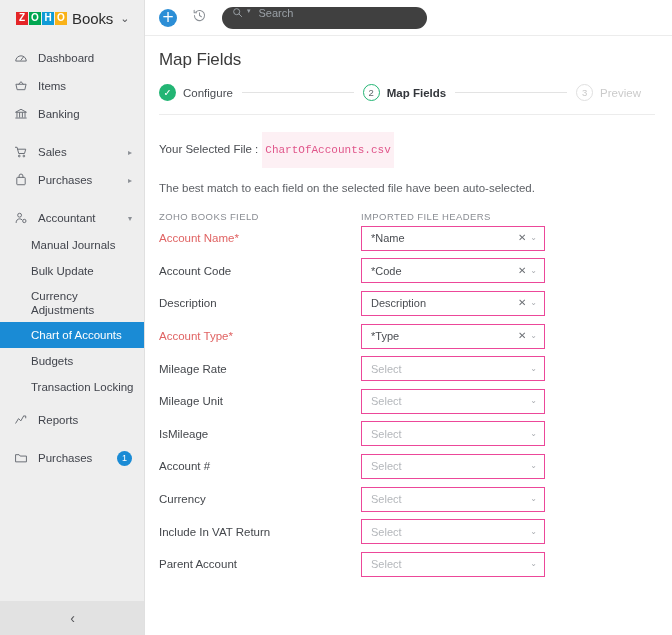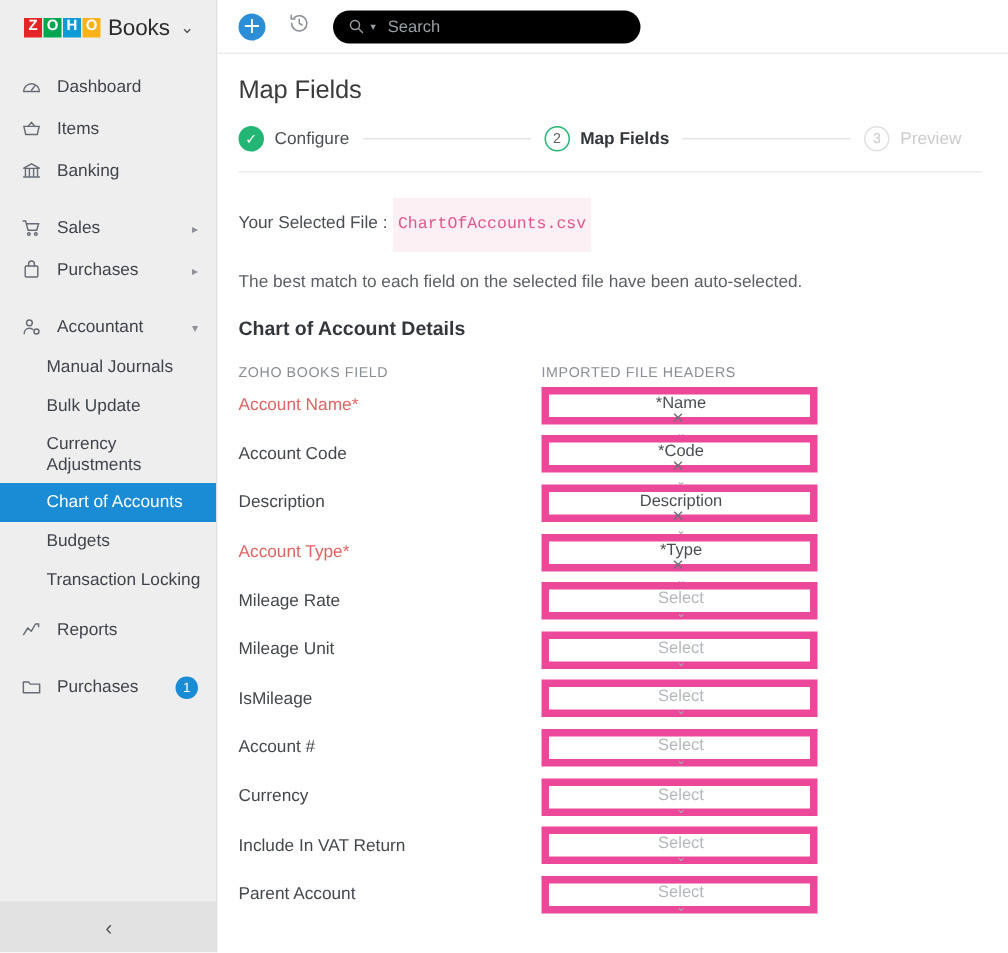--- a/index.html
+++ b/index.html
@@ -112,22 +112,22 @@
     width: 18px; height: 18px; border-radius: 50%;
     background: #2c8ed6; color: #fff;
     display: flex; align-items: center; justify-content: center;
     font-size: 15px; line-height: 1; cursor: pointer;
     font-family: "DejaVu Sans", sans-serif;
     padding-bottom: 1px;
   }
   .hist-btn { color: #8b9096; cursor: pointer; display: flex; }
   .searchbox {
     width: 205px; height: 22px; border-radius: 11px;
-    background: #000000;
-    display: flex; align-items: center; gap: 4px;
+    background: #404040;
+    display: flex; align-items: flex-start; gap: 4px;
     padding: 0 10px;
     cursor: text;
   }
   .searchbox .sicon { color: #9aa0a6; display: flex; }
   .searchbox .scaret { color: #9aa0a6; font-size: 7px; }
   .searchbox .sph { font-size: 11px; color: #9aa0a6; margin-left: 4px; }
 
   .page-head {
     padding: 14px 17px 0 14px;
   }
@@ -186,25 +186,24 @@
   .map-row {
     display: flex; align-items: center; height: 32.6px;
   }
   .field-label {
     width: 202px; flex: 0 0 202px;
     font-size: 11.5px; color: #44474c;
   }
   .field-label.req { color: #e06363; }
   .select-ctl {
     width: 184px; height: 25px;
-    border: 5px solid #ec4899; background: #fff;
+    border: 1px solid #ec4899; background: #fff;
     display: flex; align-items: center;
     padding: 0 7px 0 9px;
     cursor: pointer;
-    flex-direction: column;
   }
   .select-ctl .val { flex: 1; font-size: 11px; color: #4a4d52; }
   .select-ctl .val.ph { color: #b4b7bb; }
   .select-ctl .xi {
     color: #6d7075; font-size: 10px; margin-right: 4px; cursor: pointer;
     line-height: 1;
   }
   .select-ctl .cv { color: #a9acb1; font-size: 8px; line-height: 1; }
 </style>
 </head>
@@ -396,21 +395,20 @@
     </div>
 
     <div class="body-area">
       <div class="selected-file">
         <span>Your Selected File :</span>
         <span class="filename">ChartOfAccounts.csv</span>
       </div>
 
       <div class="hint">The best match to each field on the selected file have been auto-selected.</div>
 
-      <div class="section-title">Chart of Account Details</div>
 
       <div class="map-head">
         <div class="col-l">ZOHO BOOKS FIELD</div>
         <div class="col-r">IMPORTED FILE HEADERS</div>
       </div>
 
       <div id="rows">
           <div class="map-row">
             <div class="field-label req">Account Name*</div>
             <div class="select-ctl">

